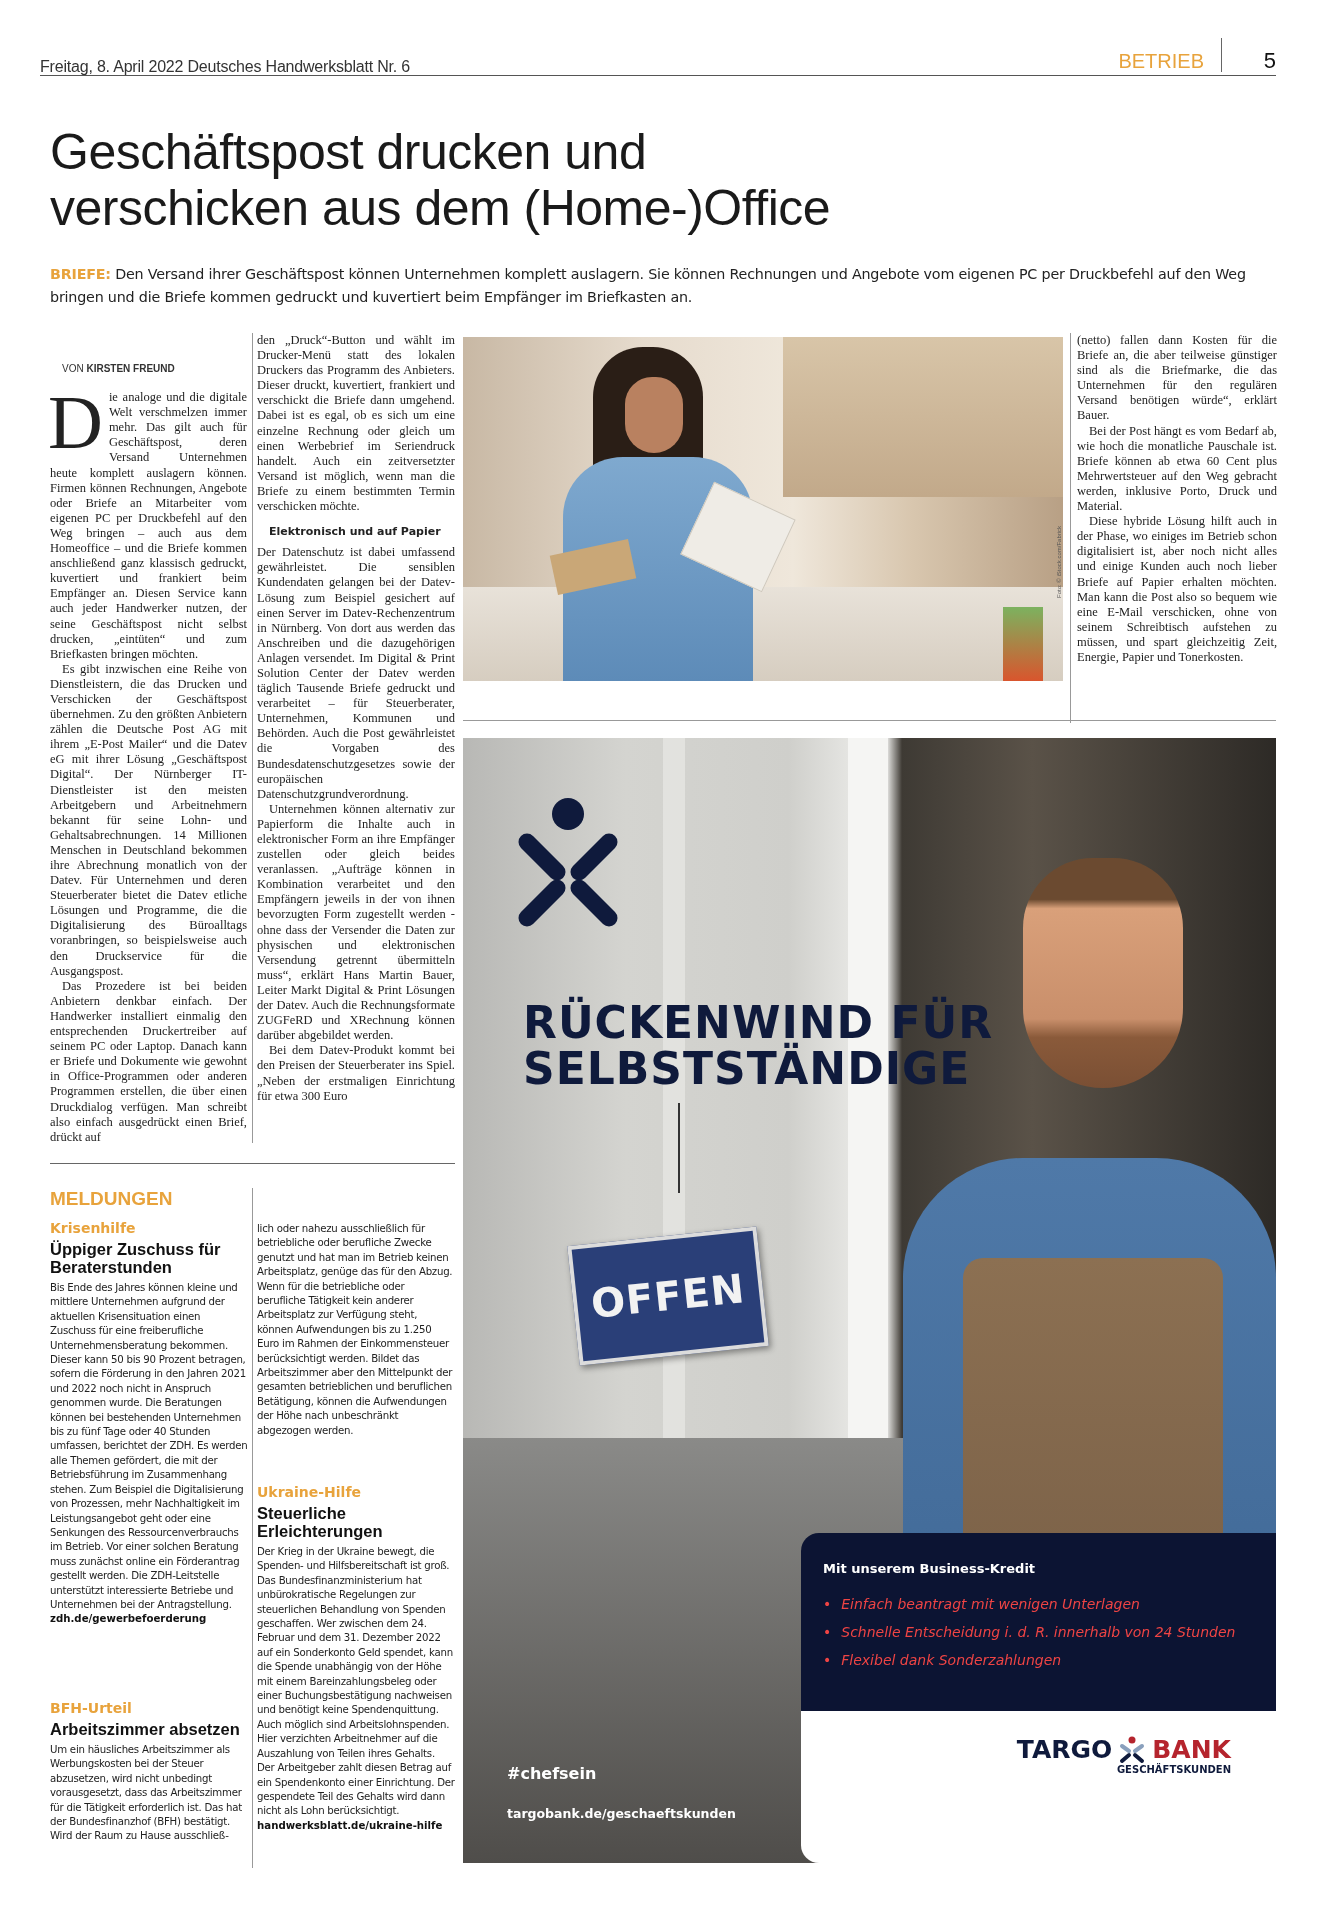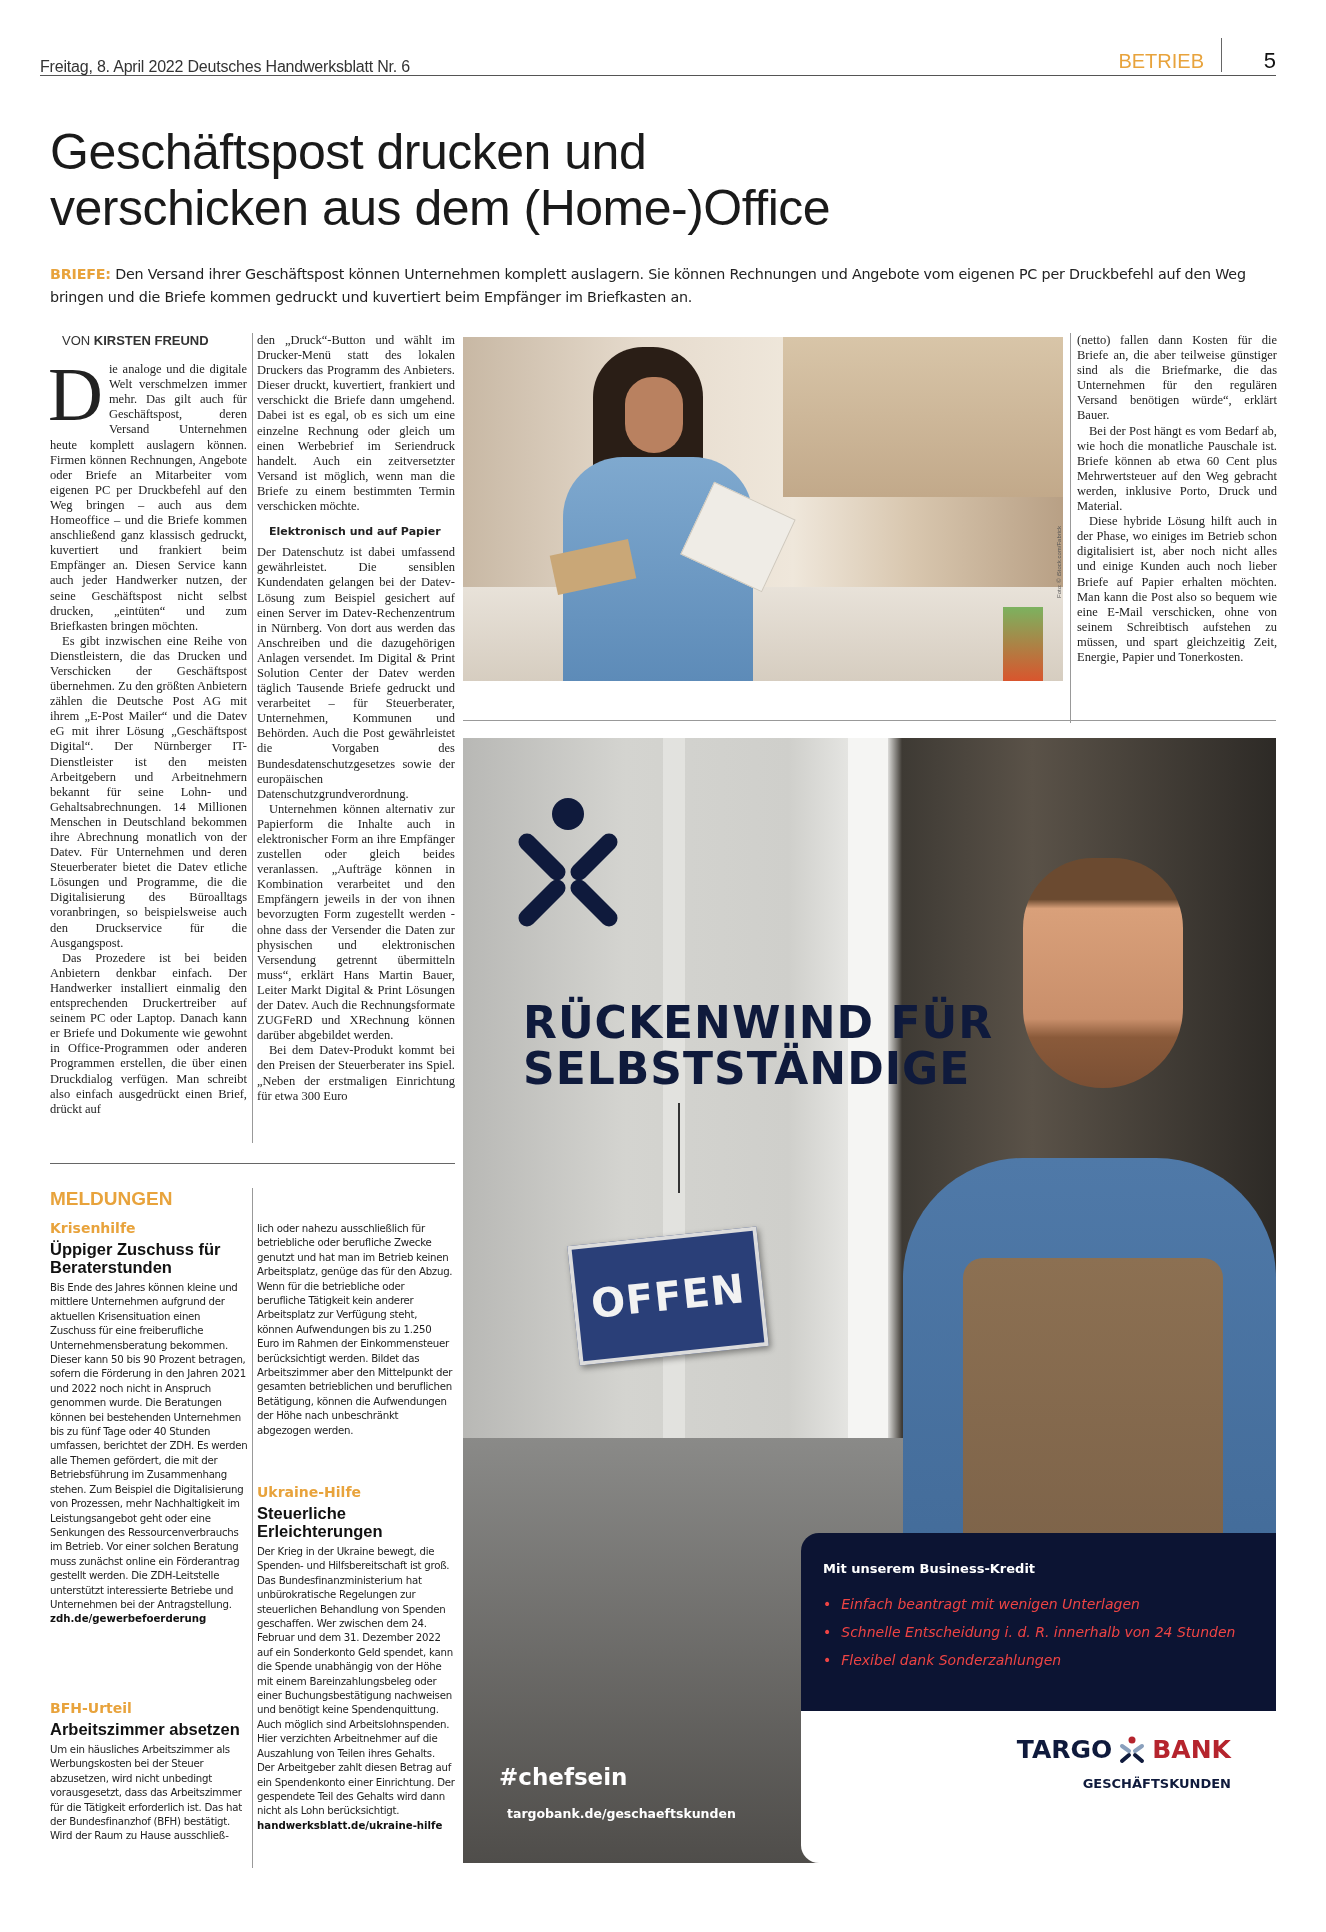--- a/index.html
+++ b/index.html
@@ -13,21 +13,21 @@
   .header .pagenum { position: absolute; right: 0; top: -4px; font-family: "Liberation Sans", sans-serif; font-size: 22px; color: #111; }
 
   .headline { position: absolute; left: 50px; top: 124px; width: 1100px; font-family: "Liberation Sans", sans-serif; font-size: 50px; line-height: 56px; color: #1a1a1a; font-weight: 400; letter-spacing: -0.5px; }
 
   .lead { position: absolute; left: 50px; top: 263px; width: 1220px; font-family: "DejaVu Sans", sans-serif; font-size: 14.3px; line-height: 23px; color: #222; letter-spacing: -0.2px; }
   .lead .kicker { color: #e8a33c; font-weight: bold; }
 
   .col { position: absolute; font-size: 12.5px; line-height: 15.1px; text-align: justify; hyphens: auto; color: #222; }
   .col p { text-indent: 12px; }
   .col p.noindent { text-indent: 0; }
-  .byline { font-family: "Liberation Sans", sans-serif; font-size: 13px; color: #333; margin-bottom: 14px; text-indent: 0; }
+  .byline { font-family: "Liberation Sans", sans-serif; font-size: 10px; color: #333; margin-bottom: 14px; text-indent: 0; margin-top: 28px; }
   .byline b { font-weight: bold; }
   .dropcap { float: left; font-size: 76px; line-height: 60px; margin: 2px 6px 0 -2px; font-family: "Liberation Serif", serif; color: #222; }
   .subhead { font-family: "DejaVu Sans", sans-serif; font-weight: bold; font-size: 11px; margin: 10px 0 6px 0; text-indent: 0; }
 
   .photo-woman { position: absolute; left: 463px; top: 337px; width: 600px; height: 344px; overflow: hidden;
     background: linear-gradient(90deg, #c8b8a4 0%, #e6dbcd 30%, #efe7db 55%, #d8c6ae 75%, #b8a085 100%); }
   .photo-woman .shelf { position: absolute; left: 320px; top: 0; width: 280px; height: 160px; background: linear-gradient(180deg, #d8c5a8, #c2a98a); }
   .photo-woman .counter { position: absolute; left: 0; top: 250px; width: 600px; height: 94px; background: linear-gradient(180deg,#e8e2d9,#d6cdc0); }
   .photo-woman .person { position: absolute; left: 90px; top: 10px; width: 220px; height: 334px; }
   .photo-woman .hair { position: absolute; left: 40px; top: 0; width: 110px; height: 150px; background: #2a1e16; border-radius: 50px 50px 30px 30px; }
@@ -47,34 +47,34 @@
   .ad .frame2 { position: absolute; left: 385px; top: 0; width: 40px; height: 1125px; background: #f5f5f3; }
   .ad .lower { position: absolute; left: 0; top: 700px; width: 440px; height: 425px; background: linear-gradient(180deg,#8a8a88,#4f4d4a); }
   .ad .man-shirt { position: absolute; left: 440px; top: 420px; width: 373px; height: 705px; background: linear-gradient(180deg,#4f79a8,#3a628f); border-radius: 120px 120px 0 0; }
   .ad .apron { position: absolute; left: 500px; top: 520px; width: 260px; height: 605px; background: linear-gradient(180deg,#8c7052,#6e5640); border-radius: 20px 20px 0 0; }
   .ad .man-head { position: absolute; left: 560px; top: 120px; width: 160px; height: 230px; background: linear-gradient(180deg,#6b4a30 0%,#6b4a30 18%,#d9a07a 22%,#c98f6b 70%,#8a5a3a 78%,#7a4f34 100%); border-radius: 70px 70px 80px 80px; }
   .ad .logo-x { position: absolute; left: 50px; top: 58px; }
   .ad .tagline { position: absolute; left: 60px; top: 262px; font-family: "DejaVu Sans", sans-serif; font-weight: bold; font-size: 44px; line-height: 46px; color: #0f1a3c; letter-spacing: 1px; }
   .ad .sign-string { position: absolute; left: 215px; top: 365px; width: 2px; height: 90px; background: #333; }
   .ad .sign { position: absolute; left: 110px; top: 498px; width: 190px; height: 120px; background: #2a3f78; transform: rotate(-6deg); border: 4px solid #dcdcdc; box-shadow: 2px 3px 6px rgba(0,0,0,0.4); display: flex; align-items: center; justify-content: center; }
   .ad .sign span { font-family: "DejaVu Sans", sans-serif; font-weight: bold; font-size: 40px; color: #f2f2f2; letter-spacing: 1px; }
-  .ad .hashtag { position: absolute; left: 36px; top: 1026px; font-family: "DejaVu Sans", sans-serif; font-weight: bold; font-size: 23px; color: #ffffff; }
+  .ad .hashtag { position: absolute; left: 44px; top: 1026px; font-family: "DejaVu Sans", sans-serif; font-weight: bold; font-size: 16px; color: #ffffff; }
   .ad .url { position: absolute; left: 44px; top: 1068px; font-family: "DejaVu Sans", sans-serif; font-weight: bold; font-size: 12.5px; color: #ffffff; }
   .ad .panel { position: absolute; left: 338px; top: 795px; width: 475px; height: 330px; border-radius: 18px 0 0 18px; overflow: hidden; }
   .ad .panel-top { position: absolute; left: 0; top: 0; width: 475px; height: 178px; background: #0c1433; padding: 28px 22px; }
   .ad .panel-title { font-family: "DejaVu Sans", sans-serif; font-weight: bold; font-size: 13px; color: #ffffff; margin-bottom: 14px; }
   .ad .panel-list { list-style: none; }
   .ad .panel-list li { font-family: "DejaVu Sans", sans-serif; font-size: 14px; color: #ef4444; line-height: 28px; font-style: italic; }
   .ad .panel-list li::before { content: "•"; margin-right: 10px; }
   .ad .panel-bottom { position: absolute; left: 0; top: 178px; width: 475px; height: 152px; background: #ffffff; }
   .ad .brand { position: absolute; right: 45px; top: 24px; text-align: right; }
   .ad .brand-row { display: flex; align-items: center; justify-content: flex-end; gap: 6px; font-family: "DejaVu Sans", sans-serif; font-weight: bold; font-size: 25px; }
   .ad .brand-targo { color: #0f1a3c; }
   .ad .brand-bank { color: #b5242d; }
-  .ad .brand-sub { font-family: "DejaVu Sans", sans-serif; font-weight: bold; font-size: 13px; color: #0f1a3c; margin-top: 12px; }
+  .ad .brand-sub { font-family: "DejaVu Sans", sans-serif; font-weight: bold; font-size: 10px; color: #0f1a3c; margin-top: 0; }
 
   .meldungen { position: absolute; left: 50px; top: 1188px; font-family: "Liberation Sans", sans-serif; font-weight: bold; font-size: 19px; color: #e8a33c; }
   .news { position: absolute; font-family: "DejaVu Sans", sans-serif; }
   .news .topic { font-weight: bold; font-size: 14px; color: #e8a33c; margin-bottom: 4px; }
   .news .title { font-weight: bold; font-size: 16.5px; line-height: 18px; color: #111; margin-bottom: 5px; font-family: "Liberation Sans", sans-serif; }
   .news .body { font-size: 10.2px; line-height: 14.4px; color: #222; letter-spacing: -0.25px; }
   .news .link { font-weight: bold; font-size: 10.2px; line-height: 14px; color: #111; }
 </style>
 </head>
 <body>

